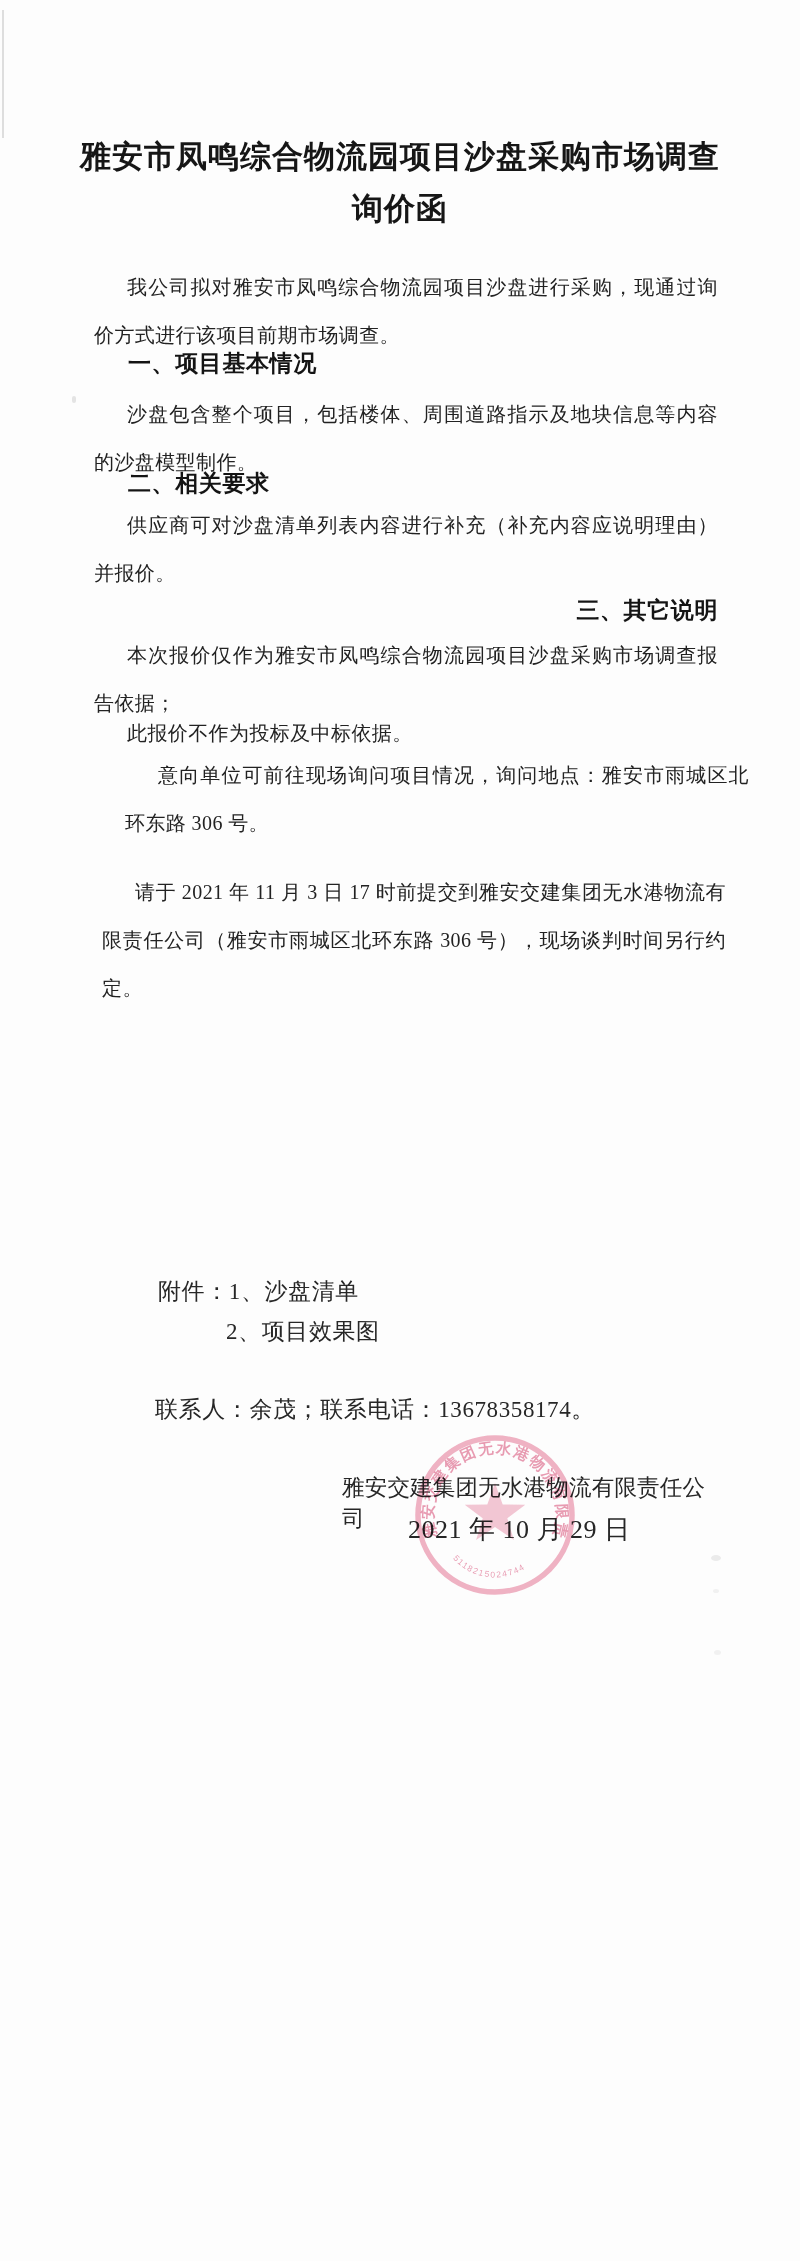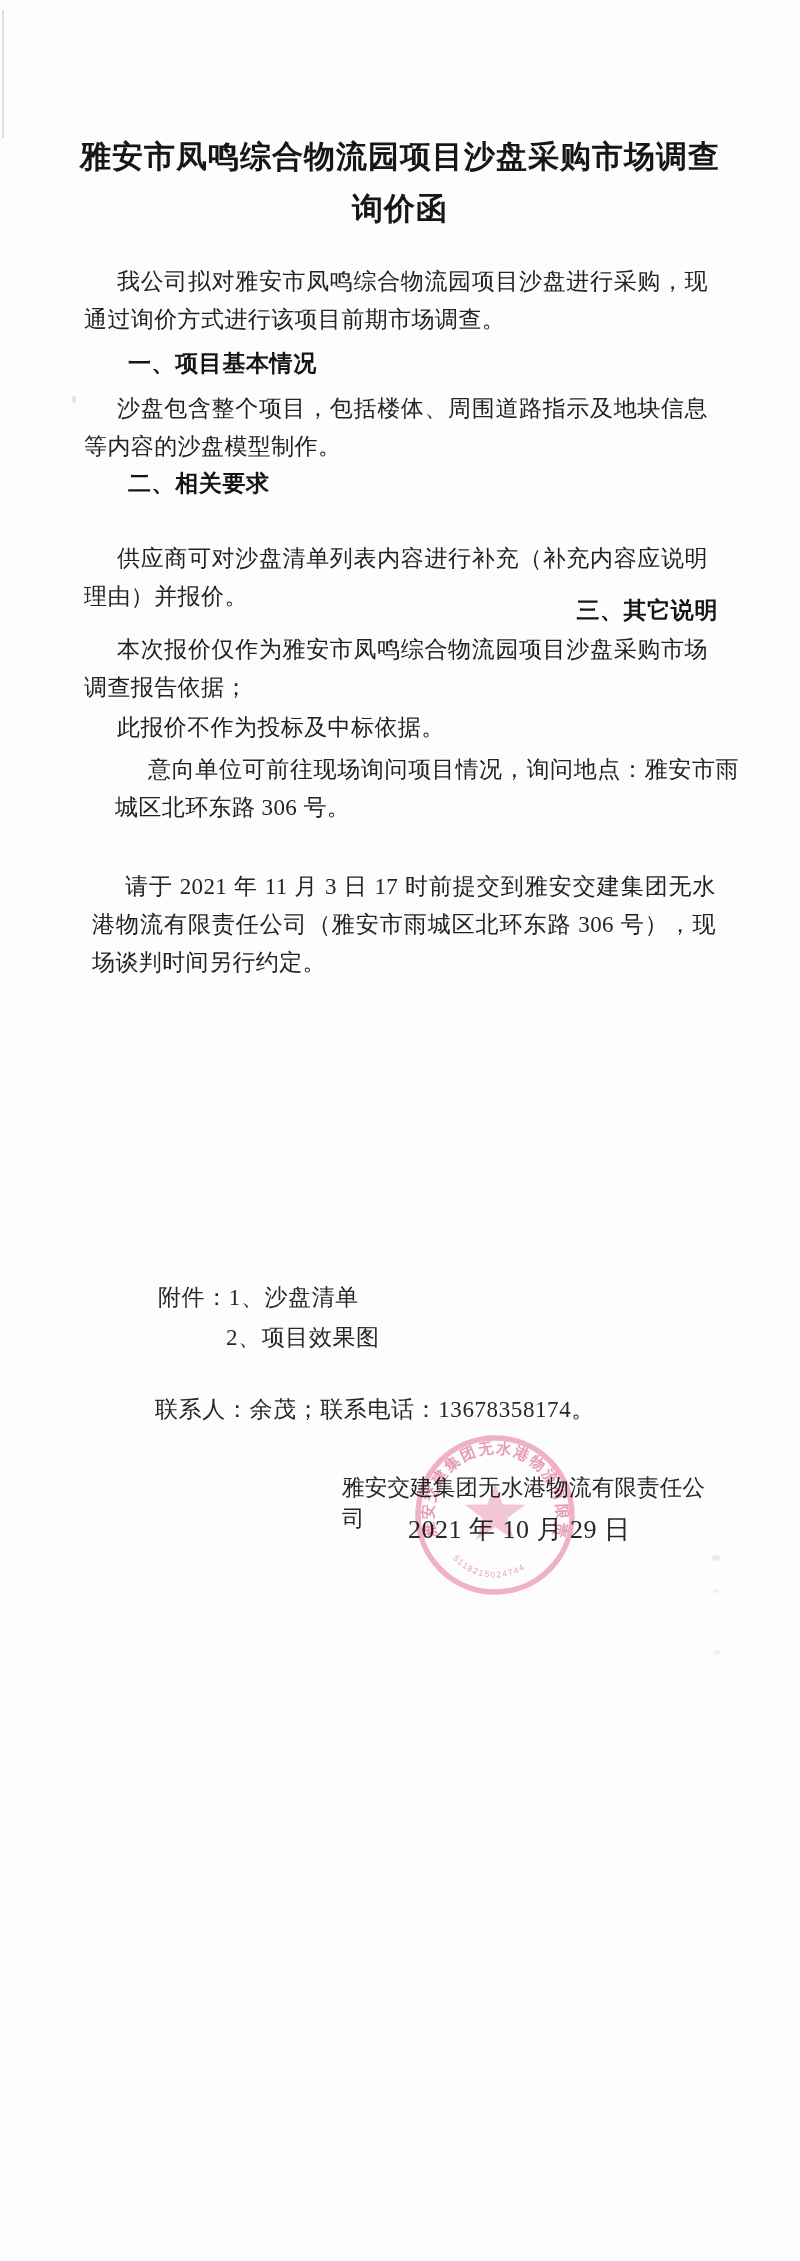--- a/index.html
+++ b/index.html
@@ -16,38 +16,38 @@
     position:absolute;left:0;width:100%;
     text-align:center;
     font-weight:bold;
     font-size:31px;
     letter-spacing:1px;
     color:#161616;
   }
   .title-l1{top:136px;text-align:center;}
   .title-l2{top:188px;}
   .body-block{
-    position:absolute;left:84px;width:624px;
-    font-size:23px;line-height:38px;
+    position:absolute;left:94px;width:624px;
+    font-size:20px;line-height:48px;
     letter-spacing:0.4px;
     text-align:justify;
     color:#222;
   }
   .para{text-indent:33px;}
   .heading{
     position:absolute;left:128px;width:590px;
     font-family:"Liberation Sans", sans-serif;
     font-weight:bold;
     font-size:23px;line-height:28px;
     letter-spacing:0.6px;
     color:#141414;
   }
   .attach{
     position:absolute;left:158px;top:1272px;width:500px;
-    font-size:23px;line-height:40px;letter-spacing:0.6px;color:#272727;margin-top:6px;
+    font-size:23px;line-height:40px;letter-spacing:0.6px;color:#272727;
   }
   .attach-line2{padding-left:68px;}
   .contact{
     position:absolute;left:155px;top:1394px;width:560px;
     font-size:23px;letter-spacing:0.6px;color:#272727;
   }
   .sig-company{
     position:absolute;left:342px;top:1472px;width:382px;
     font-size:22.5px;letter-spacing:0.2px;color:#262626;
   }
@@ -81,21 +81,21 @@
   <div class="title title-l1">雅安市凤鸣综合物流园项目沙盘采购市场调查</div>
   <div class="title title-l2">询价函</div>
 
   <div class="body-block para" style="top:263px;">我公司拟对雅安市凤鸣综合物流园项目沙盘进行采购，现通过询价方式进行该项目前期市场调查。</div>
 
   <div class="heading" style="top:349px;">一、项目基本情况</div>
   <div class="smudge d"></div>
   <div class="body-block para" style="top:390px;">沙盘包含整个项目，包括楼体、周围道路指示及地块信息等内容的沙盘模型制作。</div>
 
   <div class="heading" style="top:469px;">二、相关要求</div>
-  <div class="body-block para" style="top:501px;margin-top:39px;">供应商可对沙盘清单列表内容进行补充（补充内容应说明理由）并报价。</div>
+  <div class="body-block para" style="top:501px;">供应商可对沙盘清单列表内容进行补充（补充内容应说明理由）并报价。</div>
 
   <div class="heading" style="top:596px;text-align:right;">三、其它说明</div>
   <div class="body-block para" style="top:709px;">此报价不作为投标及中标依据。</div>
   <div class="body-block para" style="top:631px;">本次报价仅作为雅安市凤鸣综合物流园项目沙盘采购市场调查报告依据；</div>
   <div class="body-block para" style="top:751px;margin-left:31px;">意向单位可前往现场询问项目情况，询问地点：雅安市雨城区北环东路 306 号。</div>
 
   <div class="body-block para" style="top:868px;margin-left:8px;">请于 2021 年 11 月 3 日 17 时前提交到雅安交建集团无水港物流有限责任公司（雅安市雨城区北环东路 306 号），现场谈判时间另行约定。</div>
 
   <div class="attach">
     <div><span>附件：</span><span>1、沙盘清单</span></div>

